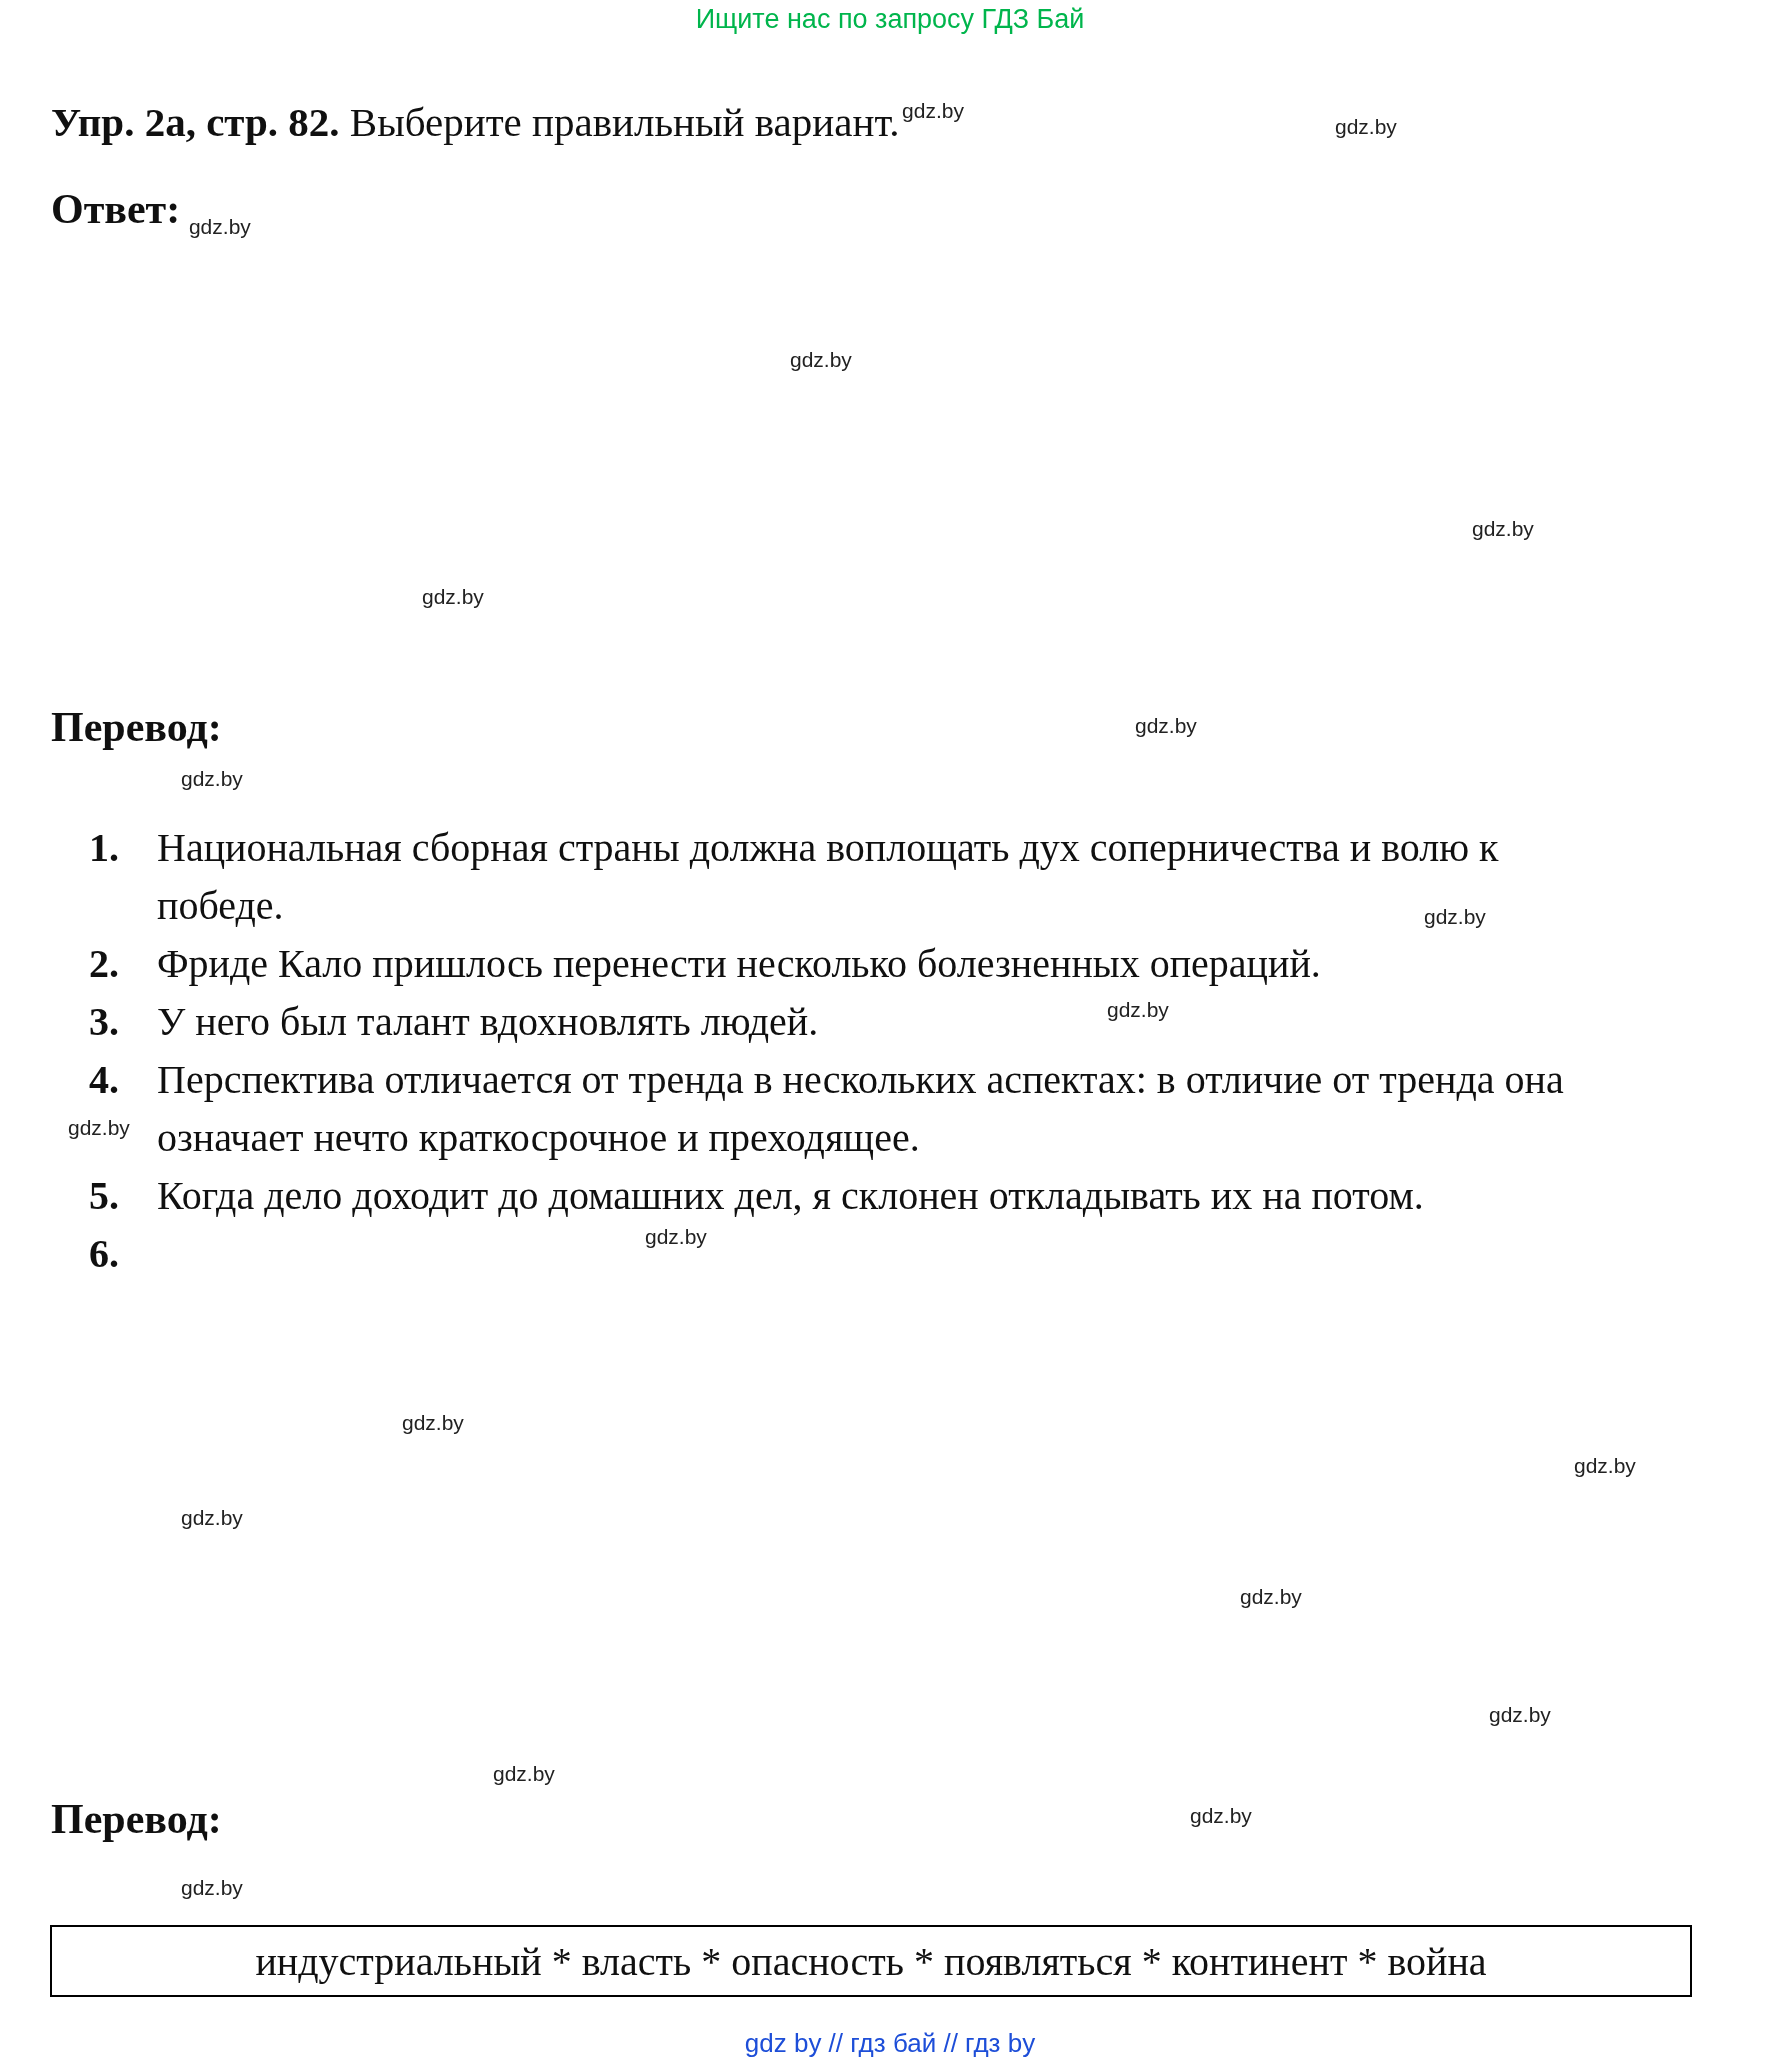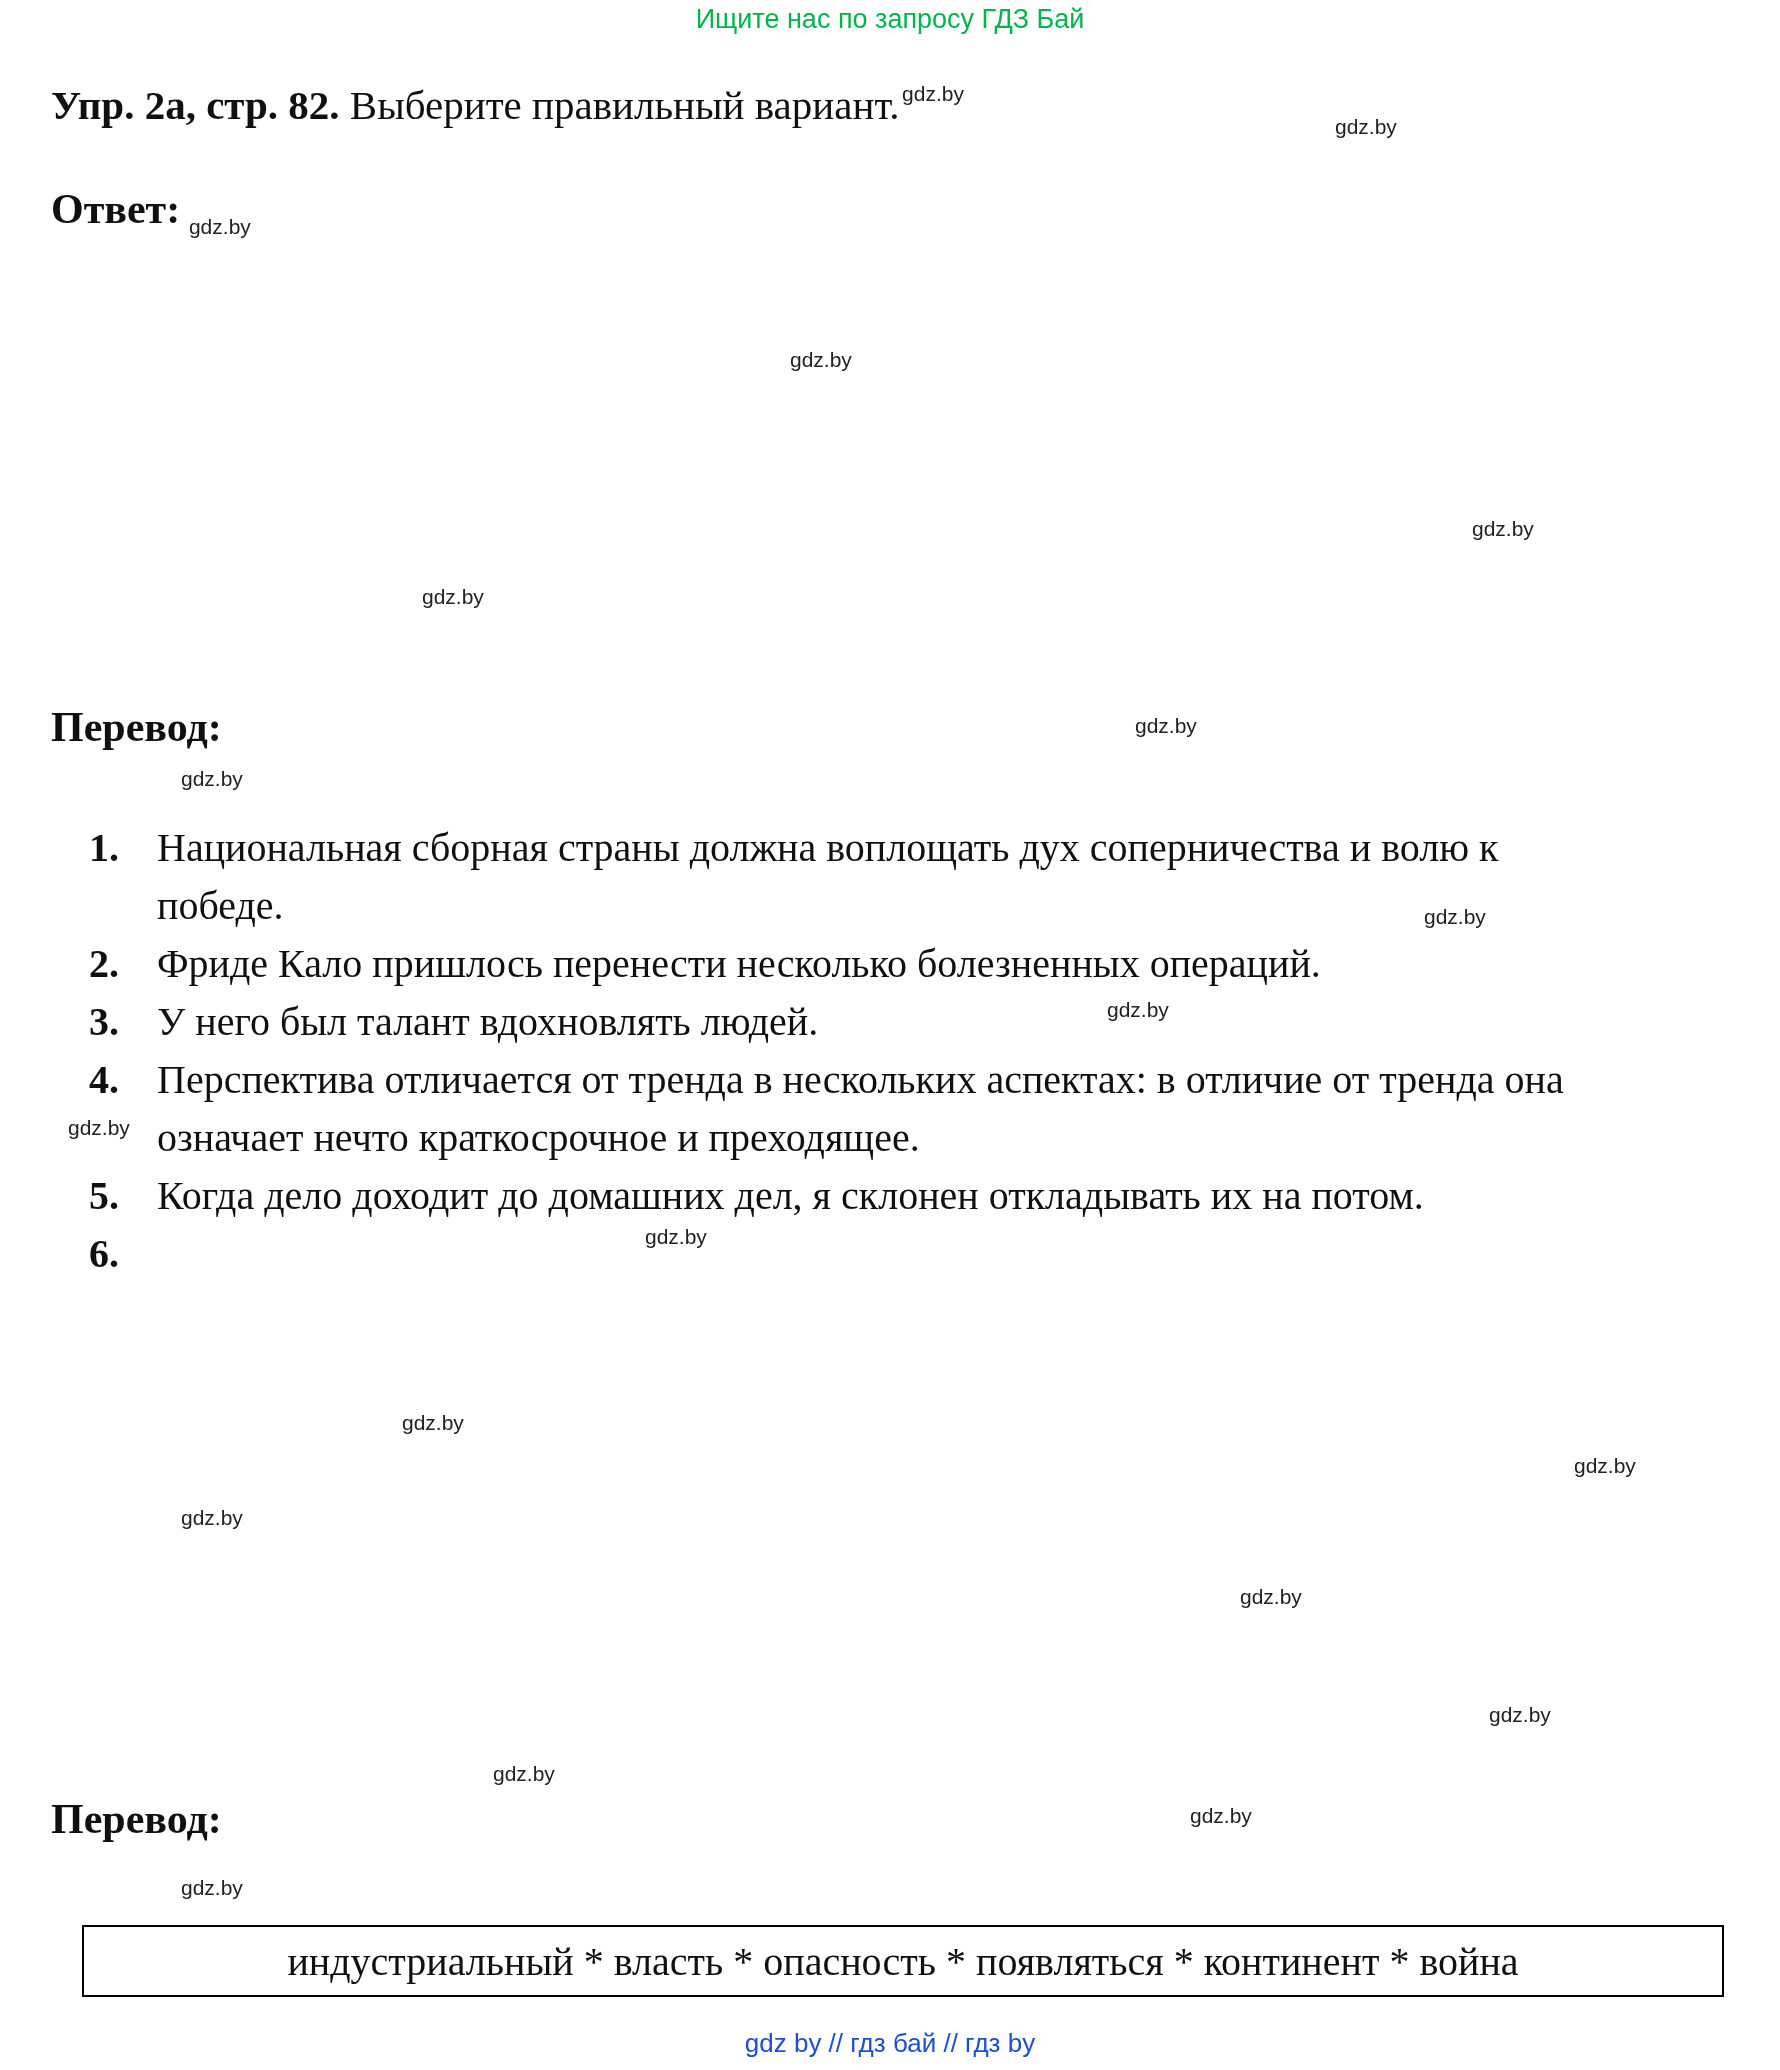--- a/index.html
+++ b/index.html
@@ -27,26 +27,26 @@
   sub.wm-inline { vertical-align:-10.5px; margin-left:8.7px; }
   .heading { position:absolute; left:51px; font-size:41px; line-height:58px; }
   .heading b { font-weight:bold; }
   .label { position:absolute; left:51px; font-size:42px; }
   .label b { font-weight:bold; }
   .answers { position:absolute; top:301px; left:54px; font-size:40px; line-height:57px; }
   .answer-line { white-space:nowrap; }
   .translations { position:absolute; top:819px; left:52px; width:1581px; font-size:40px; line-height:58px; }
   .trans-item { position:relative; padding-left:105px; }
   .trans-num { position:absolute; left:37px; top:0; font-weight:bold; }
-  .h2a { top:65px; width:1677px; }
+  .h2a { top:82px; width:1677px; }
   .h2b { top:1635px; width:1677px; }
   .word-box {
     position:absolute; top:1925px; left:50px; width:1642px;
     border:2.6px solid #000000; padding:10.5px 17.5px;
-    font-size:40px; text-align:center; white-space:nowrap;margin-left:32px;
+    font-size:40px; text-align:center; white-space:nowrap;
   }
   .footer {
     position:absolute; top:2028px; left:0; width:100%; text-align:center;
     font-family:"Liberation Sans","DejaVu Sans",sans-serif;
     font-size:26px; color:#1d4ed8;
   }
 </style>
 </head>
 <body>
 

